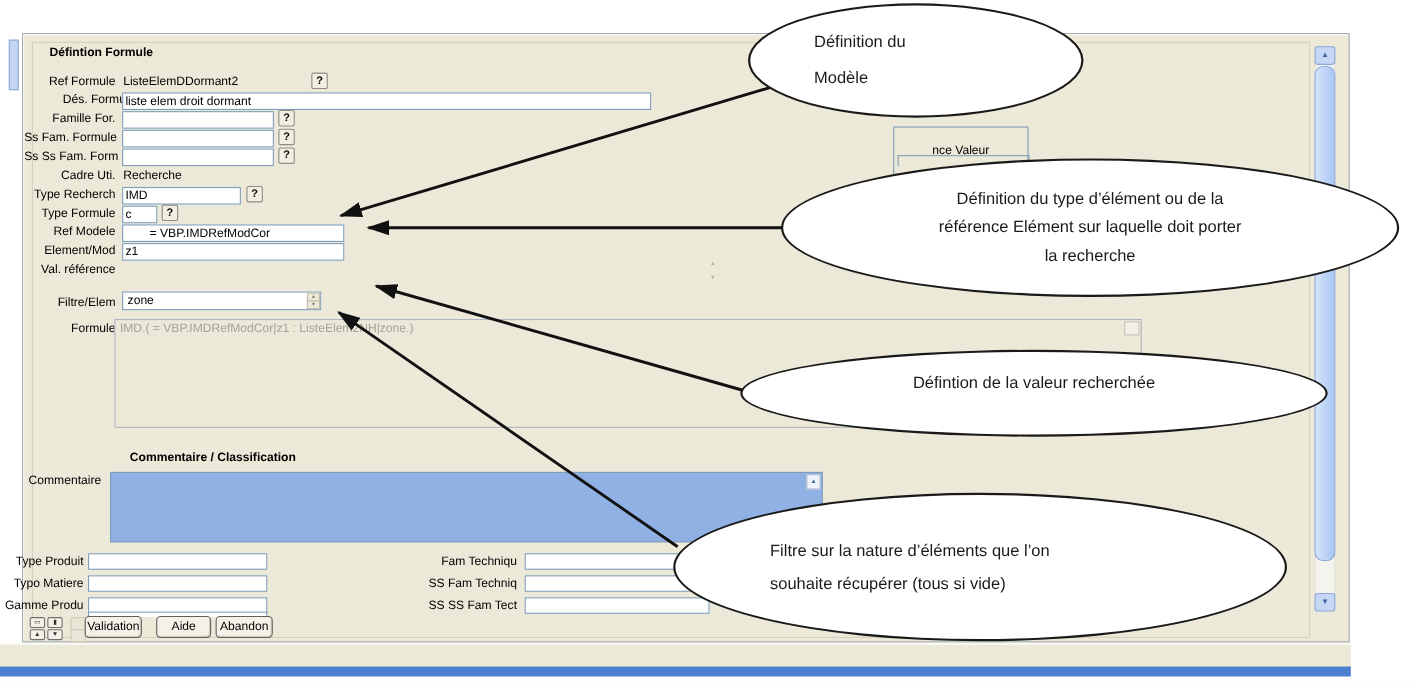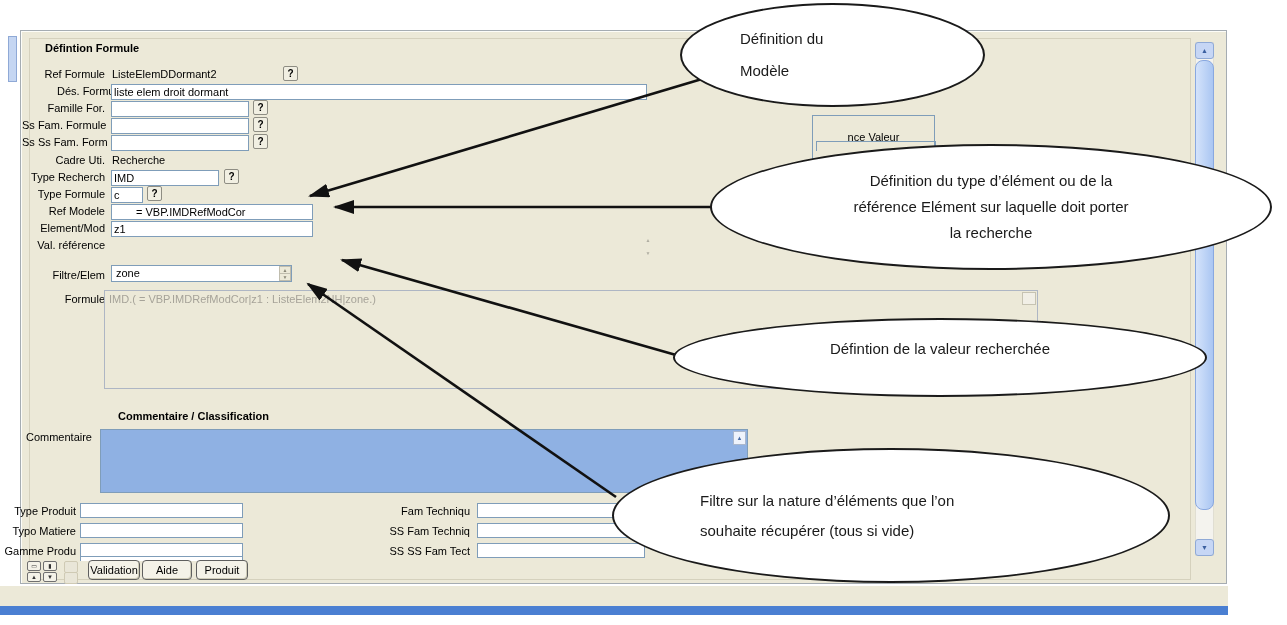--- a/index.html
+++ b/index.html
@@ -62,21 +62,21 @@
   <div class="status-strip"></div>
   <div class="blue-bar"></div>
 
   <div class="sect-title" style="left:45px;top:42px;">Défintion Formule</div>
 
   <div class="lbl" style="top:68px;">Ref Formule</div>
   <div class="statictxt" style="left:112px;top:68px;">ListeElemDDormant2</div>
   <button class="help" style="left:283px;top:66px;">?</button>
 
   <div class="lbl" style="top:85px;padding-left:18px;">Dés. Formule</div>
-  <input class="inp" style="left: 111px; top: 84px; width: 536px;" value="liste elem droit dormant">
+  <input class="inp" style="left: 111px; top: 84px; width: 481px;" value="liste elem droit dormant">
 
   <div class="lbl" style="top:102px;">Famille For.</div>
   <input class="inp" style="left: 111px; top: 101px; width: 138px;" value="">
   <button class="help" style="left:253px;top:100px;">?</button>
 
   <div class="lbl" style="top:119px;">Ss Fam. Formule</div>
   <input class="inp" style="left: 111px; top: 118px; width: 138px;" value="">
   <button class="help" style="left:253px;top:117px;">?</button>
 
   <div class="lbl" style="top:136px;">Ss Ss Fam. Form</div>
@@ -139,23 +139,23 @@
   <input class="inp" style="left: 477px; top: 523px; width: 168px; height: 15px;" value="">
   <div class="abs" style="left:370px;top:545px;width:100px;text-align:right;">SS SS Fam Tect</div>
   <input class="inp" style="left: 477px; top: 543px; width: 168px; height: 15px;" value="">
 
   <button class="navbtn" style="left:27px;top:561px;">▭</button>
   <button class="navbtn" style="left:43px;top:561px;">▮</button>
   <button class="navbtn" style="left:27px;top:572px;">▲</button>
   <button class="navbtn" style="left:43px;top:572px;">▼</button>
   <div class="navblank" style="left:64px;top:561px;"></div>
   <div class="navblank" style="left:64px;top:572px;"></div>
-  <button class="btn" style="left:88px;top:560px;width:52px;height:20px;">Validation</button>
+  <button class="btn" style="left:77px;top:560px;width:52px;height:20px;">Validation</button>
   <button class="btn" style="left:142px;top:560px;width:50px;height:20px;">Aide</button>
-  <button class="btn" style="left:196px;top:560px;width:52px;height:20px;">Produit</button>
+  <button class="btn" style="left:196px;top:560px;width:52px;height:20px;">Abandon</button>
 
   <div class="sb-track"></div>
   <button class="sb-btn" style="top:42px;">▲</button>
   <div class="sb-thumb"></div>
   <button class="sb-btn" style="top:539px;">▼</button>
 
   <svg class="arrows" viewBox="0 0 1287 625" xmlns="http://www.w3.org/2000/svg">
     <defs>
       <marker id="ah" markerUnits="userSpaceOnUse" markerWidth="22" markerHeight="14" refX="19" refY="7" orient="auto">
         <path d="M0,0 L21,7 L0,14 Z" fill="#111"></path>

